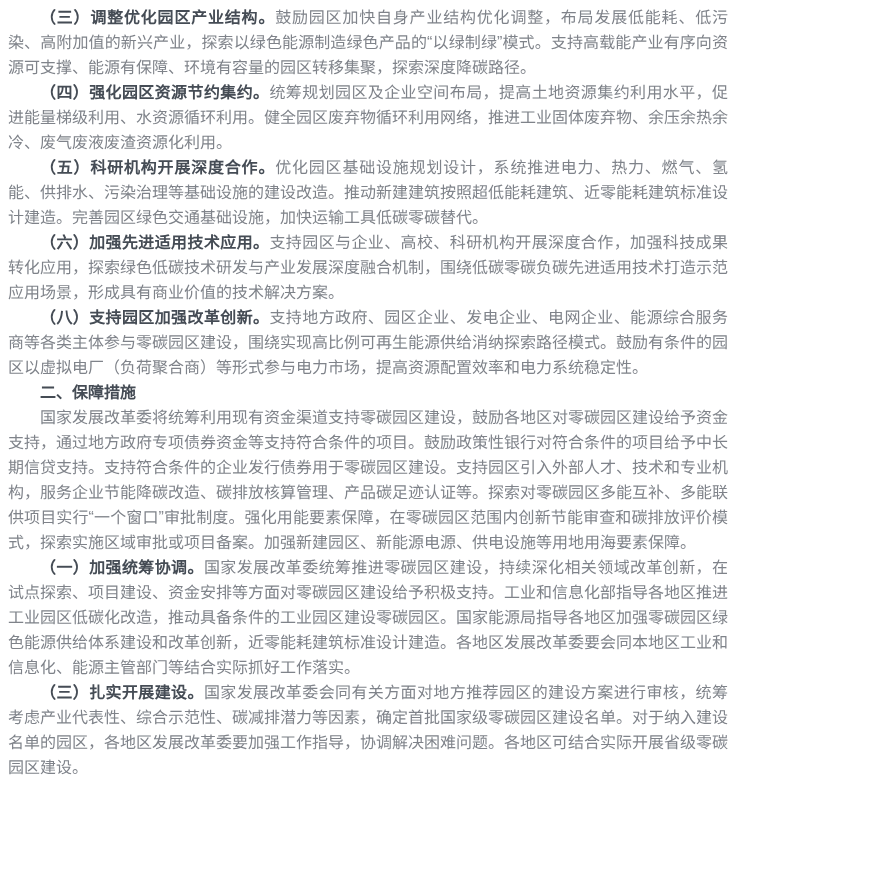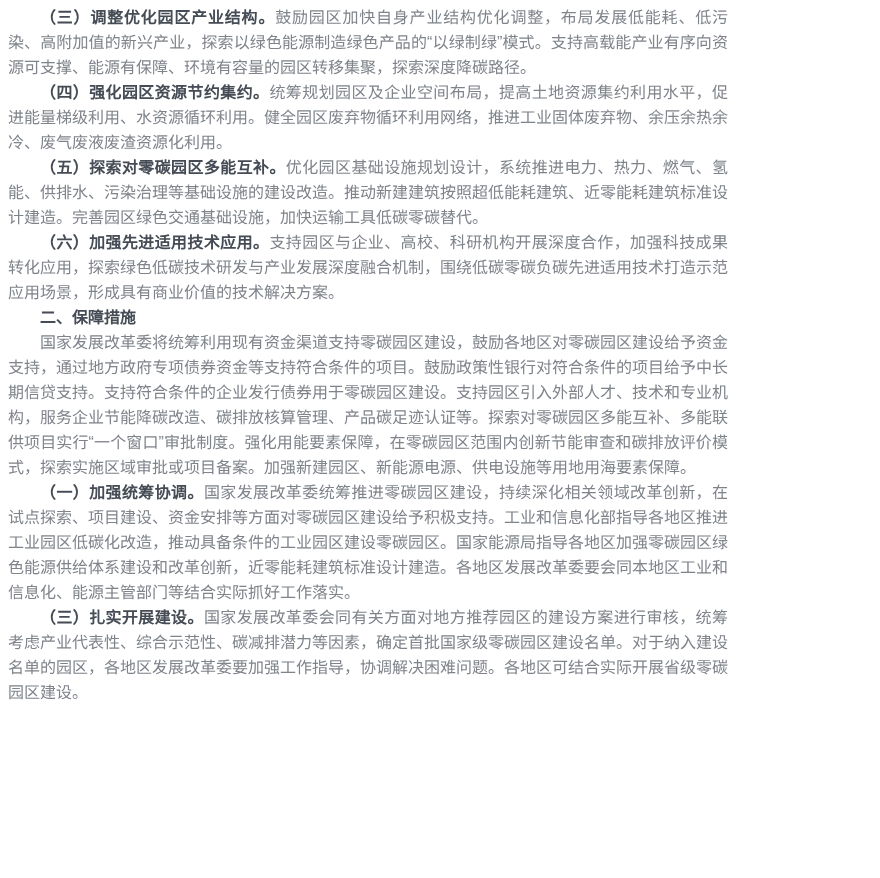--- a/index.html
+++ b/index.html
@@ -35,20 +35,21 @@
     color: #454c55;
   }
 </style>
 </head>
 <body>
 
 <div class="doc">
   <div id="paragraphs">
       <p class="para"><b class="lead">（三）调整优化园区产业结构。</b><span>鼓励园区加快自身产业结构优化调整，布局发展低能耗、低污染、高附加值的新兴产业，探索以绿色能源制造绿色产品的“以绿制绿”模式。支持高载能产业有序向资源可支撑、能源有保障、环境有容量的园区转移集聚，探索深度降碳路径。</span></p>
       <p class="para"><b class="lead">（四）强化园区资源节约集约。</b><span>统筹规划园区及企业空间布局，提高土地资源集约利用水平，促进能量梯级利用、水资源循环利用。健全园区废弃物循环利用网络，推进工业固体废弃物、余压余热余冷、废气废液废渣资源化利用。</span></p>
-      <p class="para"><b class="lead">（五）探索对零碳园区多能互补。</b><span>优化园区基础设施规划设计，系统推进电力、热力、燃气、氢能、供排水、污染治理等基础设施的建设改造。推动新建建筑按照超低能耗建筑、近零能耗建筑标准设计建造。完善园区绿色交通基础设施，加快运输工具低碳零碳替代。</span></p>
+      <p class="para"><b class="lead">（五）科研机构开展深度合作。</b><span>优化园区基础设施规划设计，系统推进电力、热力、燃气、氢能、供排水、污染治理等基础设施的建设改造。推动新建建筑按照超低能耗建筑、近零能耗建筑标准设计建造。完善园区绿色交通基础设施，加快运输工具低碳零碳替代。</span></p>
       <p class="para"><b class="lead">（六）加强先进适用技术应用。</b><span>支持园区与企业、高校、科研机构开展深度合作，加强科技成果转化应用，探索绿色低碳技术研发与产业发展深度融合机制，围绕低碳零碳负碳先进适用技术打造示范应用场景，形成具有商业价值的技术解决方案。</span></p>
+      <p class="para"><b class="lead">（八）支持园区加强改革创新。</b><span>支持地方政府、园区企业、发电企业、电网企业、能源综合服务商等各类主体参与零碳园区建设，围绕实现高比例可再生能源供给消纳探索路径模式。鼓励有条件的园区以虚拟电厂（负荷聚合商）等形式参与电力市场，提高资源配置效率和电力系统稳定性。</span></p>
       <p class="para section"><b class="lead">二、保障措施</b></p>
       <p class="para"><span>国家发展改革委将统筹利用现有资金渠道支持零碳园区建设，鼓励各地区对零碳园区建设给予资金支持，通过地方政府专项债券资金等支持符合条件的项目。鼓励政策性银行对符合条件的项目给予中长期信贷支持。支持符合条件的企业发行债券用于零碳园区建设。支持园区引入外部人才、技术和专业机构，服务企业节能降碳改造、碳排放核算管理、产品碳足迹认证等。探索对零碳园区多能互补、多能联供项目实行“一个窗口”审批制度。强化用能要素保障，在零碳园区范围内创新节能审查和碳排放评价模式，探索实施区域审批或项目备案。加强新建园区、新能源电源、供电设施等用地用海要素保障。</span></p>
       <p class="para"><b class="lead">（一）加强统筹协调。</b><span>国家发展改革委统筹推进零碳园区建设，持续深化相关领域改革创新，在试点探索、项目建设、资金安排等方面对零碳园区建设给予积极支持。工业和信息化部指导各地区推进工业园区低碳化改造，推动具备条件的工业园区建设零碳园区。国家能源局指导各地区加强零碳园区绿色能源供给体系建设和改革创新，近零能耗建筑标准设计建造。各地区发展改革委要会同本地区工业和信息化、能源主管部门等结合实际抓好工作落实。</span></p>
       <p class="para"><b class="lead">（三）扎实开展建设。</b><span>国家发展改革委会同有关方面对地方推荐园区的建设方案进行审核，统筹考虑产业代表性、综合示范性、碳减排潜力等因素，确定首批国家级零碳园区建设名单。对于纳入建设名单的园区，各地区发展改革委要加强工作指导，协调解决困难问题。各地区可结合实际开展省级零碳园区建设。</span></p>
     </div>
 </div>
 
 </body></html>

